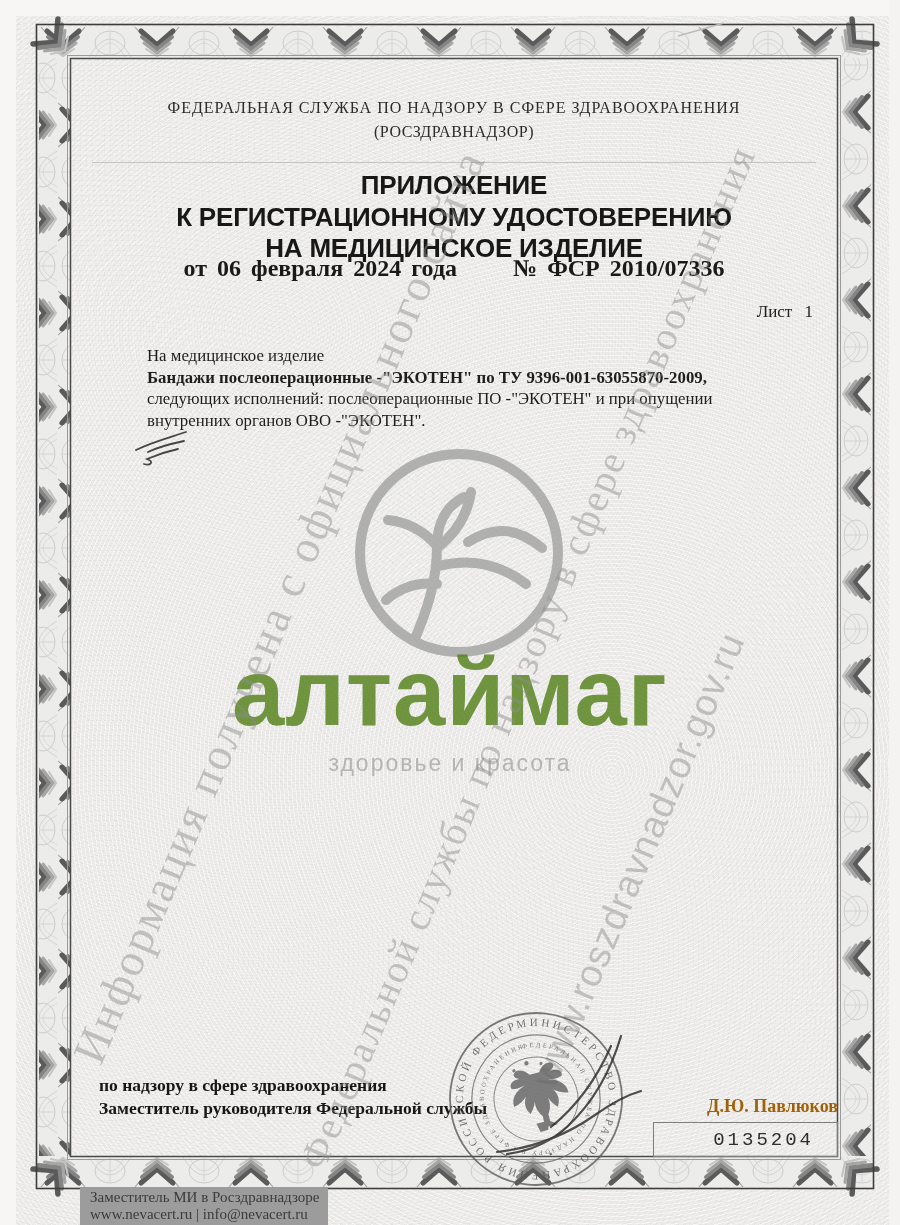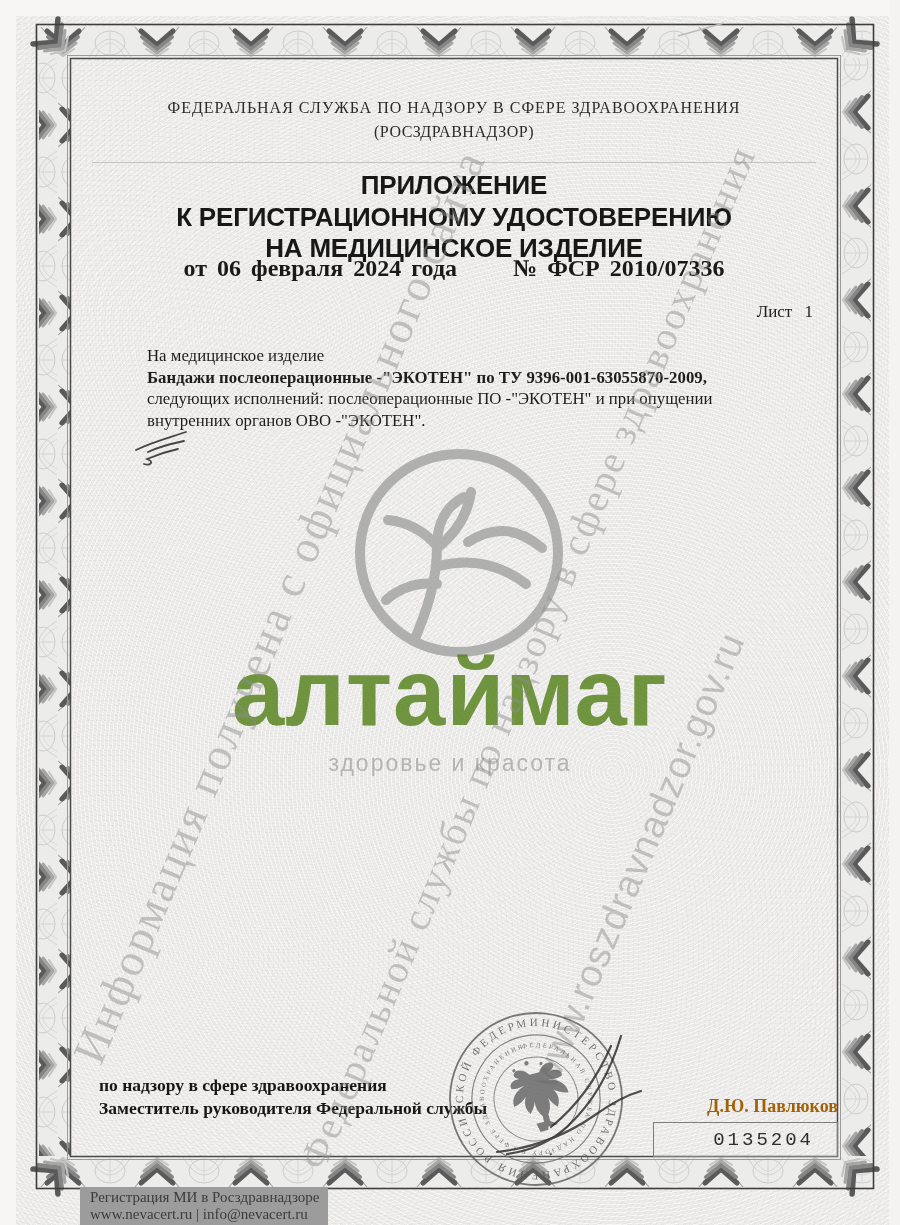--- a/index.html
+++ b/index.html
@@ -202,17 +202,17 @@
       <path d="M178,449 C164,452 154,456 147,459 C155,462 150,466 144,464"></path>
     </g>
     <g fill="none" stroke="#262626" stroke-width="2.2" stroke-linecap="round" opacity=".8">
       <path d="M621,1036 C611,1070 593,1102 569,1125 C552,1141 531,1151 507,1154"></path>
       <path d="M611,1046 C597,1078 577,1106 551,1127"></path>
       <path d="M497,1152 C533,1148 565,1136 595,1115 C612,1103 627,1095 641,1091"></path>
     </g>
   </svg>
 
   <div class="footer-box">
-    <div>Регистрация МИ в Росздравнадзоре</div>
+    <div>Заместитель МИ в Росздравнадзоре</div>
     <div>www.nevacert.ru | info@nevacert.ru</div>
   </div>
 
 </div>
 
 </body></html>

